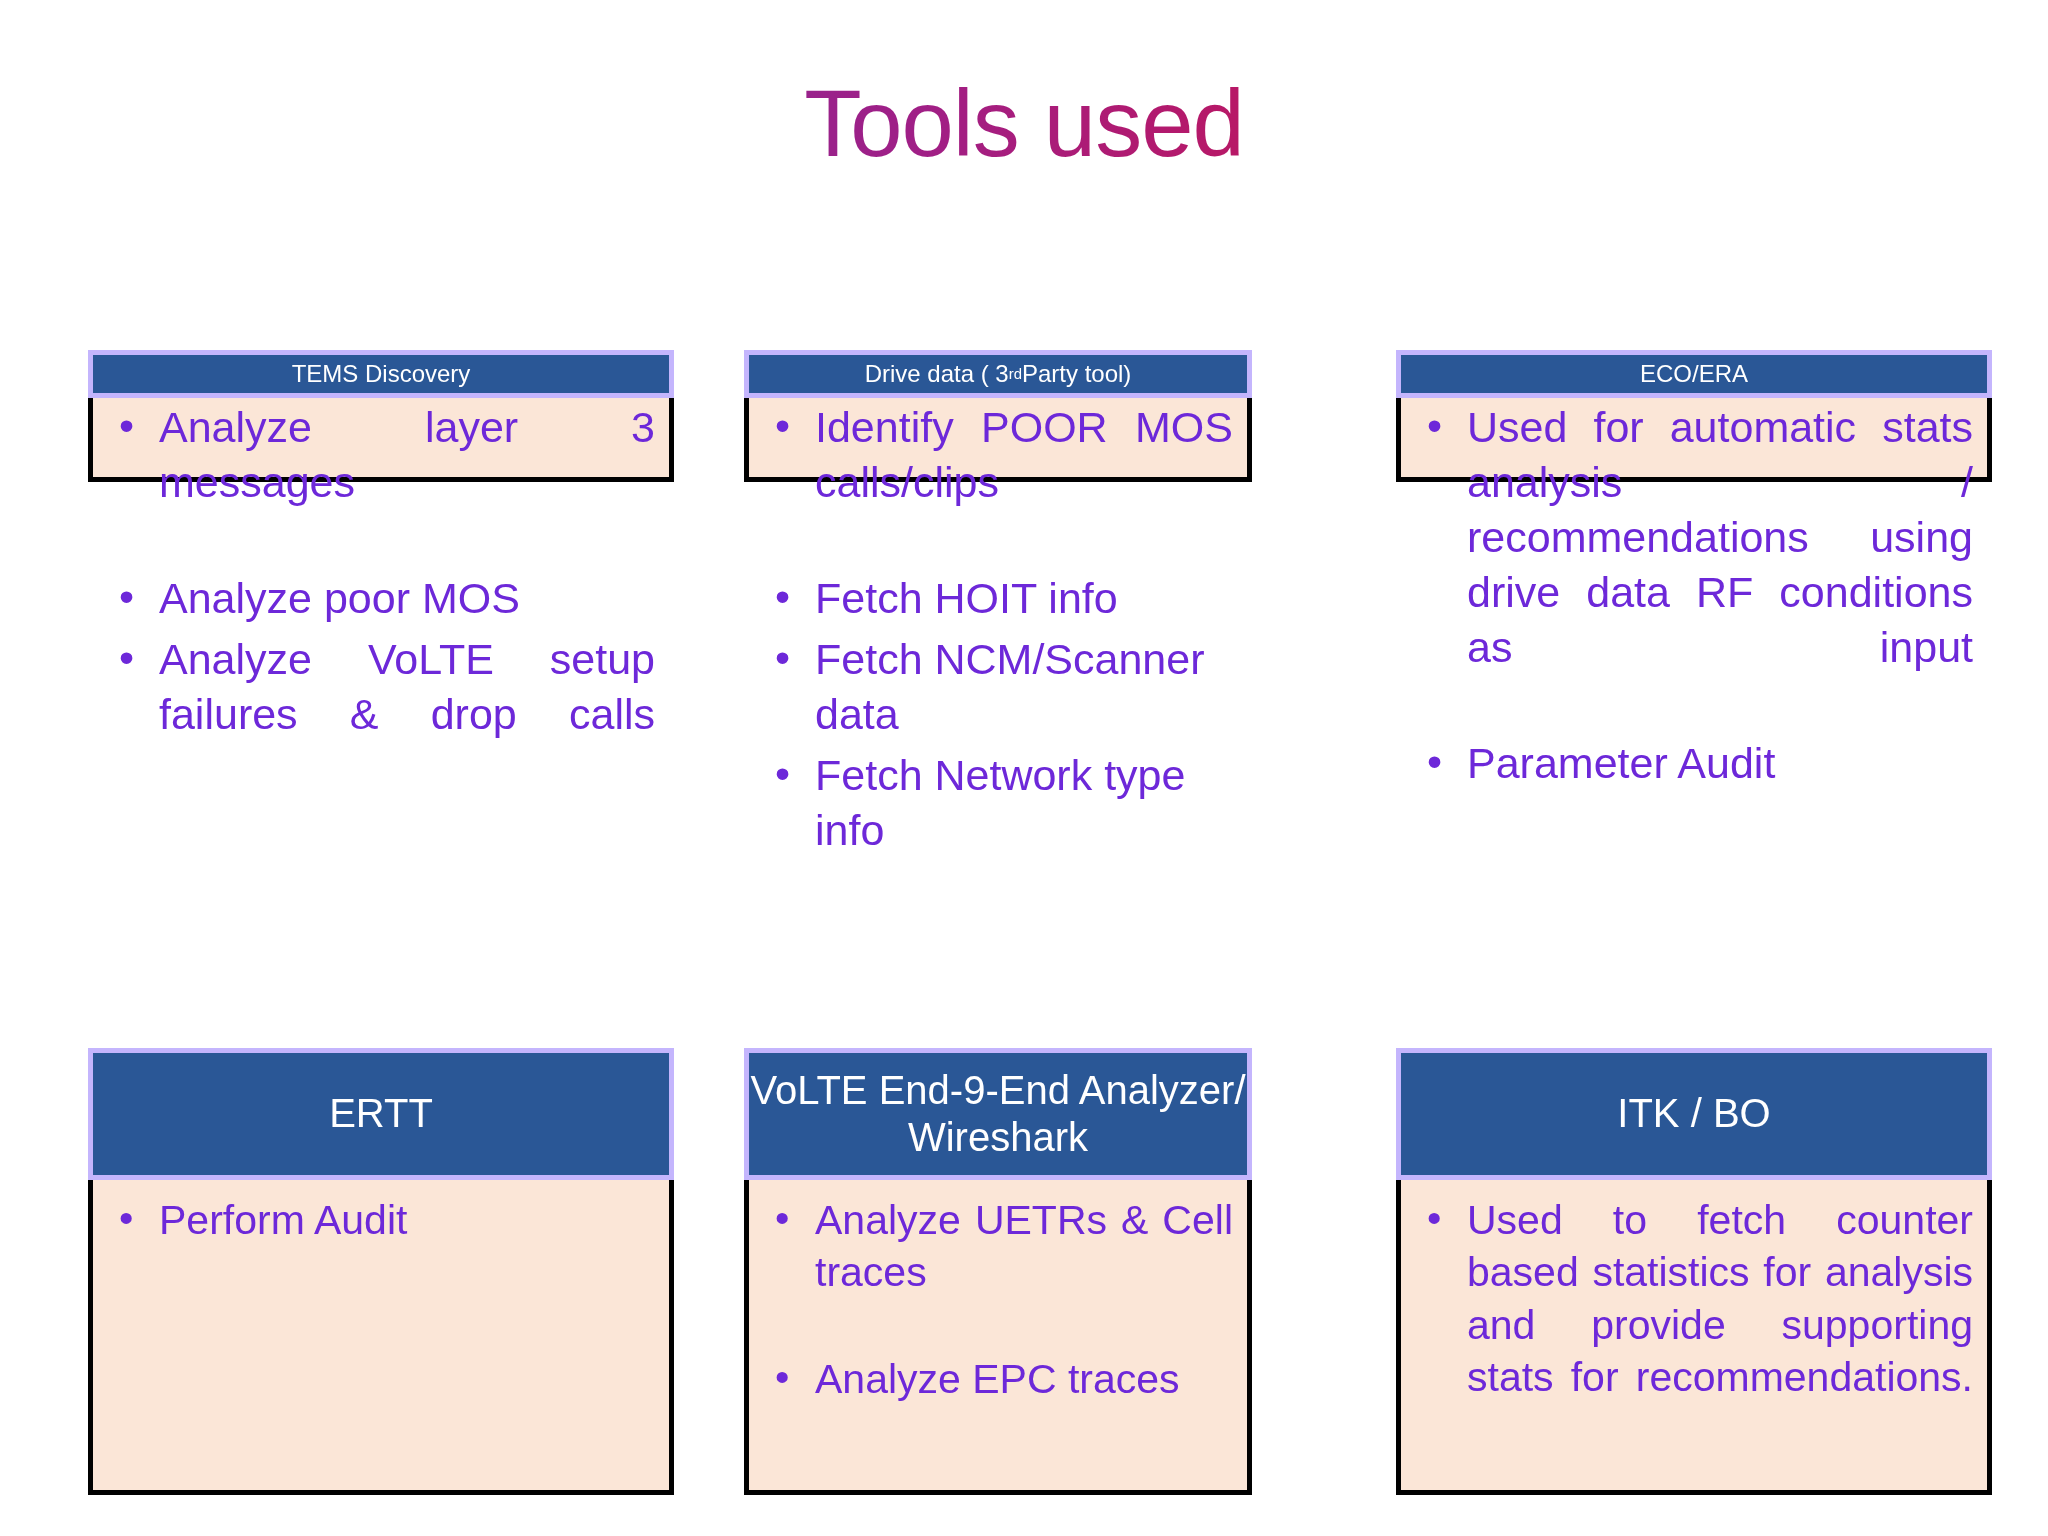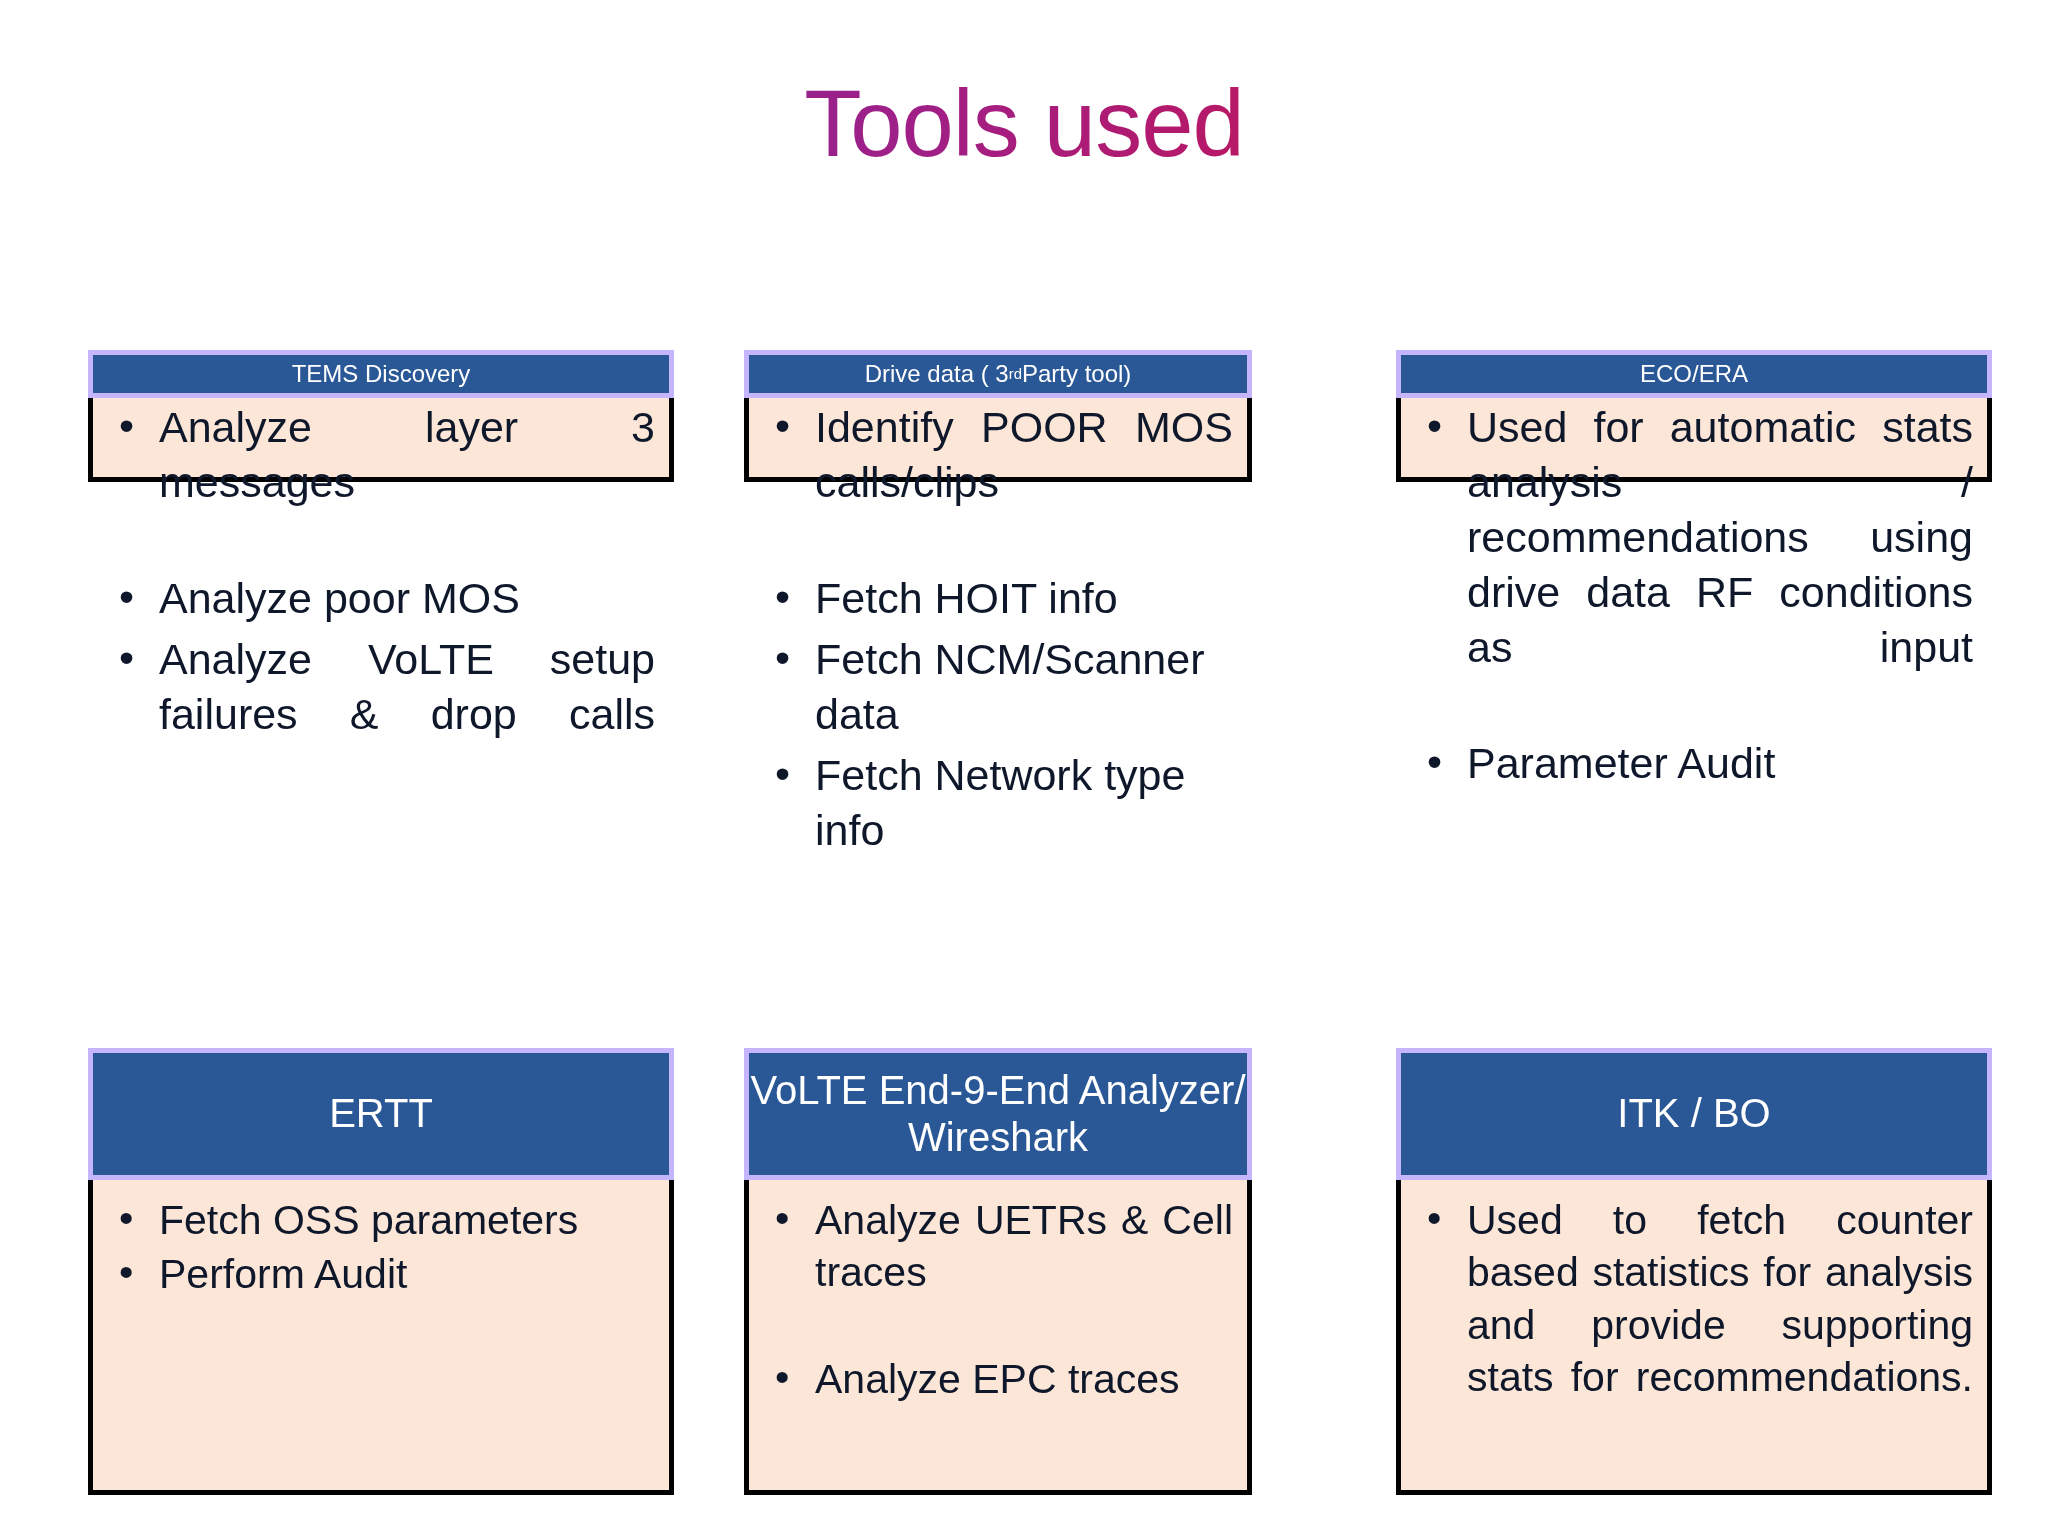--- a/index.html
+++ b/index.html
@@ -62,21 +62,21 @@
     top: 0;
     width: 100%;
     padding: 6px 14px 0 18px;
     box-sizing: border-box;
     margin: 0;
     list-style: none;
   }
   .bullets li {
     position: relative;
     padding-left: 48px;
-    color: #0f172a;
+    color: #6d28d9;
     font-size: 43px;
     line-height: 1.28;
     margin-bottom: 6px;
   }
   .bullets li::before {
     content: "\2022";
     position: absolute;
     left: 8px;
     top: -2px;
     font-size: 43px;
@@ -150,21 +150,20 @@
       <li class="justify"><span>Used for automatic stats analysis / recommendations using drive data RF conditions as input</span></li>
       <li><span>Parameter Audit</span></li>
     </ul>
   </div>
 </div>
 
 <div class="card row-bot col1">
   <div class="card-header">ERTT</div>
   <div class="card-body">
     <ul class="bullets">
-      <li><span>Fetch  OSS parameters</span></li>
       <li><span>Perform Audit</span></li>
     </ul>
   </div>
 </div>
 
 <div class="card row-bot col2">
   <div class="card-header">
     <div>
       <div>VoLTE End-9-End Analyzer/</div>
       <div>Wireshark</div>

